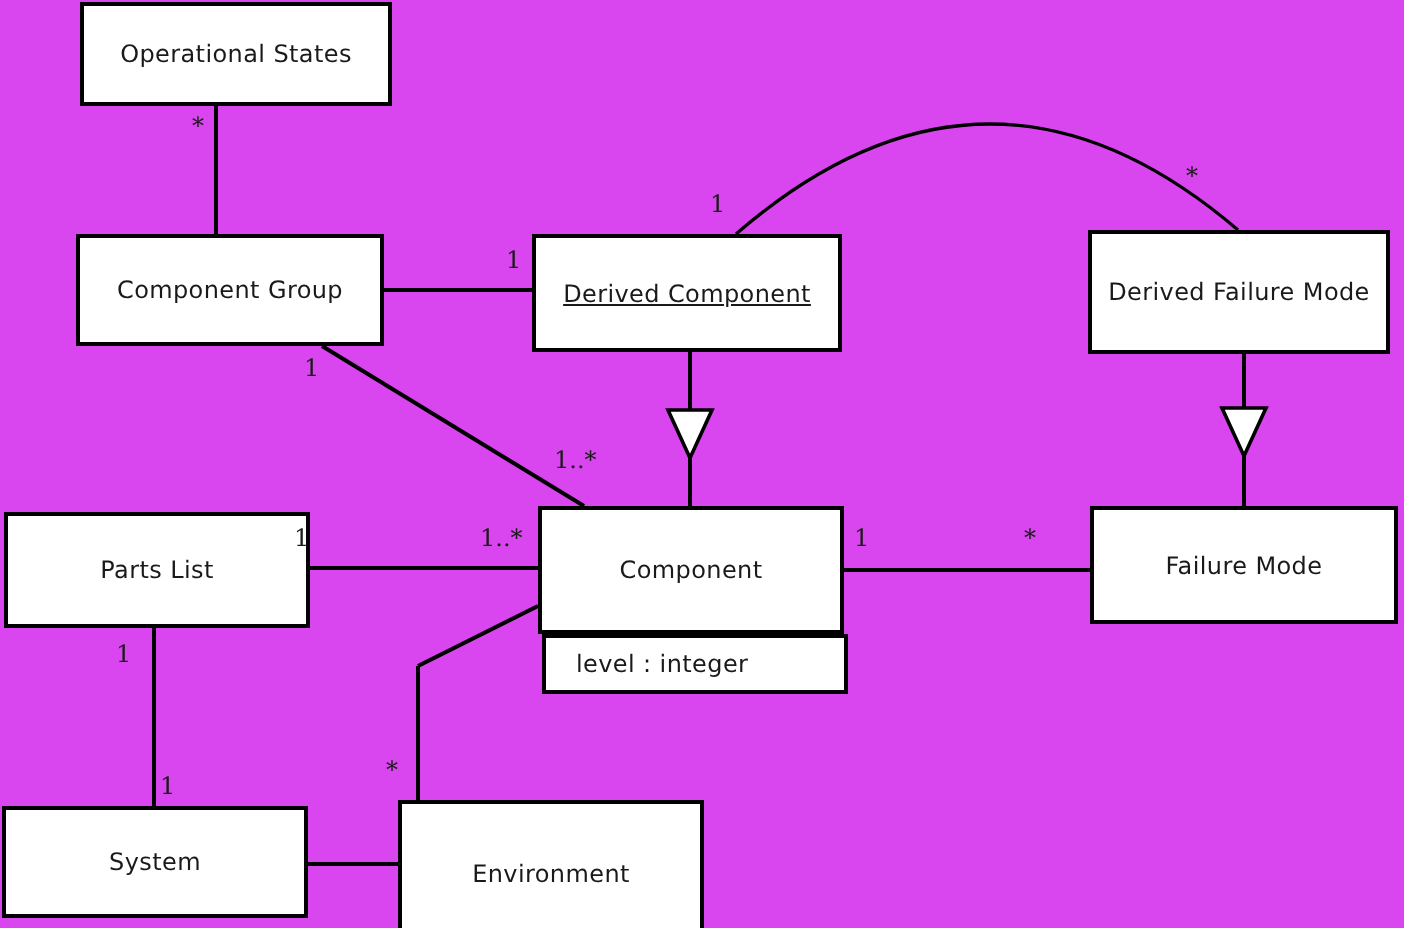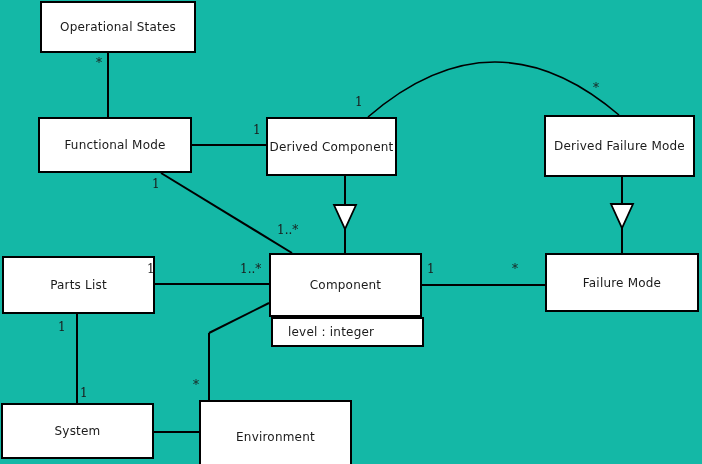--- a/index.html
+++ b/index.html
@@ -39,21 +39,21 @@
     font-size: 12px;
     line-height: 1;
     color: #1a1a1a;
     z-index: 3;
     white-space: nowrap;
   }
 </style>
 </head>
 <body>
 
-<div id="stage" style="background: #14b8a6;">
+<div id="stage" style="background: #d946ef;">
     <svg class="connector-layer" viewBox="0 0 702 464">
       <path d="M108,53 L108,117" fill="none" stroke="#000000" stroke-width="2"></path>
       <path d="M192,145 L266,145" fill="none" stroke="#000000" stroke-width="2"></path>
       <path d="M161,173 L292,253" fill="none" stroke="#000000" stroke-width="2"></path>
       <path d="M368,117 Q494,8 619,115" fill="none" stroke="#000000" stroke-width="1.6"></path>
       <path d="M155,284 L269,284" fill="none" stroke="#000000" stroke-width="2"></path>
       <path d="M422,285 L545,285" fill="none" stroke="#000000" stroke-width="2"></path>
       <path d="M269,303 L209,333" fill="none" stroke="#000000" stroke-width="2"></path>
       <path d="M209,333 L209,400" fill="none" stroke="#000000" stroke-width="2"></path>
       <path d="M77,314 L77,403" fill="none" stroke="#000000" stroke-width="2"></path>
@@ -62,23 +62,23 @@
       <path d="M345,229 L345,253" fill="none" stroke="#000000" stroke-width="2"></path>
       <path d="M622,177 L622,204" fill="none" stroke="#000000" stroke-width="2"></path>
       <path d="M622,228 L622,253" fill="none" stroke="#000000" stroke-width="2"></path>
       <polygon points="334,205 356,205 345,229" fill="#ffffff" stroke="#000000" stroke-width="1.8"></polygon>
       <polygon points="611,204 633,204 622,228" fill="#ffffff" stroke="#000000" stroke-width="1.8"></polygon>
     </svg>
     <div class="uml-box" style="left: 40px; top: 1px; width: 156px; height: 52px; color: rgb(26, 26, 26);">
       <span>Operational States</span>
     </div>
     <div class="uml-box" style="left: 38px; top: 117px; width: 154px; height: 56px; color: rgb(26, 26, 26);">
-      <span>Functional Mode</span>
+      <span>Component Group</span>
     </div>
-    <div class="uml-box" style="left: 266px; top: 117px; width: 131px; height: 59px; color: rgb(26, 26, 26);">
+    <div class="uml-box" style="left: 266px; top: 117px; width: 155px; height: 59px; color: rgb(26, 26, 26); text-decoration: underline;">
       <span>Derived Component</span>
     </div>
     <div class="uml-box" style="left: 544px; top: 115px; width: 151px; height: 62px; color: rgb(26, 26, 26); align-items: center;">
       <span>Derived Failure Mode</span>
     </div>
     <div class="uml-box" style="left: 2px; top: 256px; width: 153px; height: 58px; color: rgb(26, 26, 26);">
       <span>Parts List</span>
     </div>
     <div class="uml-box thick" style="left: 269px; top: 253px; width: 153px; height: 64px; color: rgb(26, 26, 26);">
       <span>Component</span>

